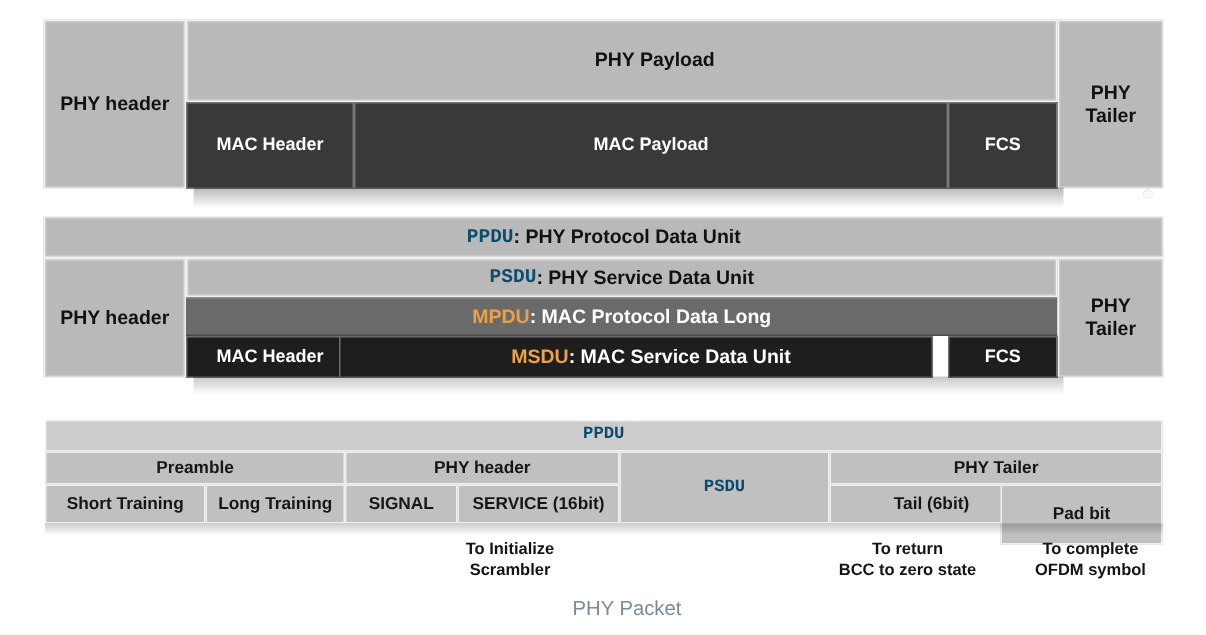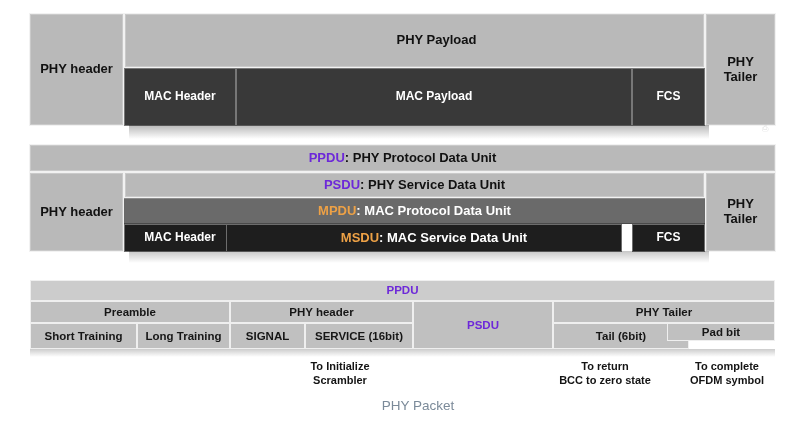--- a/index.html
+++ b/index.html
@@ -109,21 +109,21 @@
     content: "";
     position: absolute;
     left: 0px;
     top: 69px;
     width: 745px;
     height: 8px;
     background: linear-gradient(to bottom, rgba(0,0,0,0.20), rgba(0,0,0,0));
     pointer-events: none;
   }
 
-  .accent-blue { color: #6d28d9; }
+  .accent-blue { color: #0c4a6e; font-family: Liberation Mono, monospace; }
   .accent-orange { color: #eda146; }
 
   .f13 { font-size: 13px; }
   .f12 { font-size: 12px; }
 
   
   .annot {
     position: absolute;
     font-weight: bold;
     font-size: 11px;
@@ -188,21 +188,21 @@
     <span class="accent-blue">PPDU</span><span> : PHY Protocol Data Unit</span>
   </div>
 
   <div class="cell light f13" style="left:0px; top:28px; width:95px; height:80px;">PHY header</div>
 
   <div class="cell light f13" style="left:95px; top:28px; width:581px; height:26px;">
     <span class="accent-blue">PSDU</span><span> : PHY Service Data Unit</span>
   </div>
 
   <div class="cell mid f13" style="left:95px; top:54px; width:581px; height:26px;">
-    <span class="accent-orange">MPDU</span><span> : MAC Protocol Data Unit</span>
+    <span class="accent-orange">MPDU</span><span> : MAC Protocol Data Long</span>
   </div>
 
   <div class="cell light f13" style="left:676px; top:28px; width:71px; height:80px;">PHY
 Tailer</div>
 
   <div class="cell darker f12" style="left:95px; top:80px; width:112px; height:28px;">MAC Header</div>
 
   <div class="cell darker f13" style="left:197px; top:80px; width:396px; height:28px;padding-left:20px;">
     <span class="accent-orange">MSDU</span><span> : MAC Service Data Unit</span>
   </div>
@@ -228,21 +228,21 @@
   <div class="cell" style="left:0px; top:43px; width:107px; height:26px;">Short Training</div>
 
   <div class="cell" style="left:107px; top:43px; width:93px; height:26px;">Long Training</div>
 
   <div class="cell" style="left:200px; top:43px; width:75px; height:26px;">SIGNAL</div>
 
   <div class="cell" style="left:275px; top:43px; width:108px; height:26px;">SERVICE (16bit)</div>
 
   <div class="cell" style="left:523px; top:43px; width:136px; height:26px;">Tail (6bit)</div>
 
-  <div class="cell" style="left:637px; top:43px; width:108px; height:18px;">Pad bit</div>
+  <div class="cell" style="left:637px; top:43px; width:108px; height:40px;">Pad bit</div>
 </div>
 
 <div class="annot" style="left:285px; top:360px; width:110px;">To Initialize
 Scrambler</div>
 
 <div class="annot" style="left:540px; top:360px; width:130px;">To return
 BCC to zero state</div>
 
 <div class="annot" style="left:672px; top:360px; width:110px;">To complete
 OFDM symbol</div>

